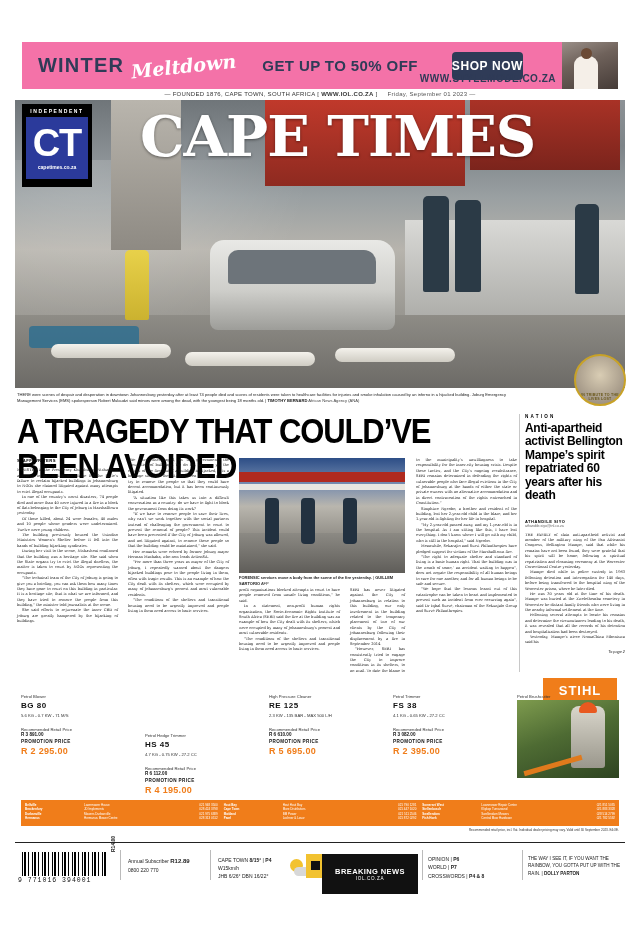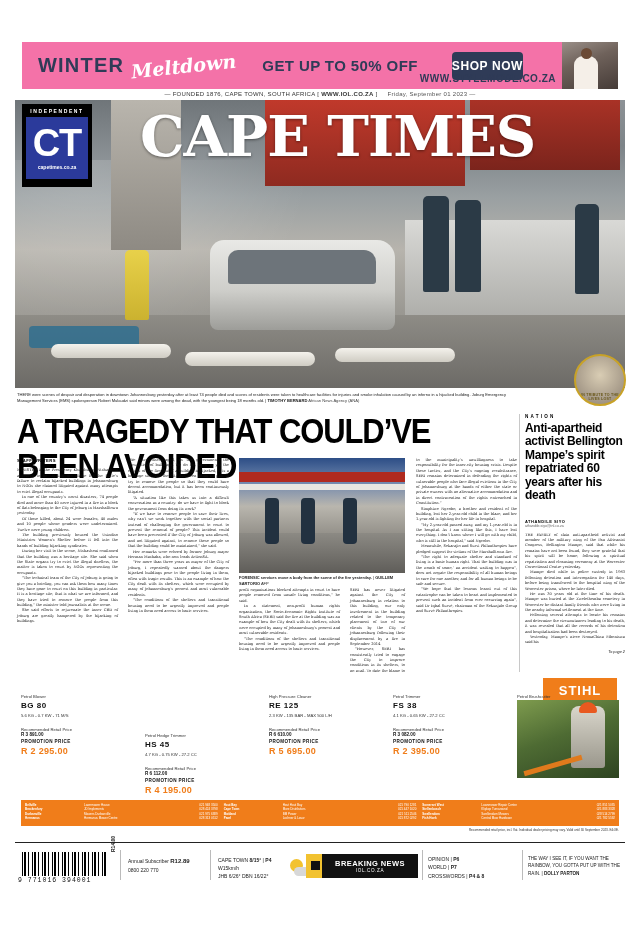--- a/index.html
+++ b/index.html
@@ -307,21 +307,21 @@
   .weather{
     position:absolute; left:218px; top:14px; font-size:5px; color:#222; line-height:1.6;
   }
   .weather b{ font-weight:bold; }
   .sun{
     position:absolute; left:287px; top:14px; width:24px; height:24px;
   }
   .sun .disc{ position:absolute; left:3px; top:3px; width:13px; height:13px; border-radius:50%; background:#f2c230; }
   .sun .cloud{ position:absolute; left:7px; top:11px; width:16px; height:9px; border-radius:6px; background:#d8d8d8; }
   .breaking{
-    position:absolute; left:322px; top:12px; width:96px; height:24px;
+    position:absolute; left:322px; top:12px; width:96px; height:40px;
     background:#111; color:#fff; display:flex; flex-direction:column;
     align-items:center; justify-content:center;
   }
   .breaking .t1{ font-size:7.5px; font-weight:bold; letter-spacing:.4px; }
   .breaking .t2{ font-size:4.6px; letter-spacing:.6px; }
   .bolt{
     position:absolute; left:306px; top:12px; width:18px; height:24px; background:#f2c230;
   }
   .bolt:after{
     content:""; position:absolute; left:5px; top:7px; width:9px; height:9px; background:#111;

